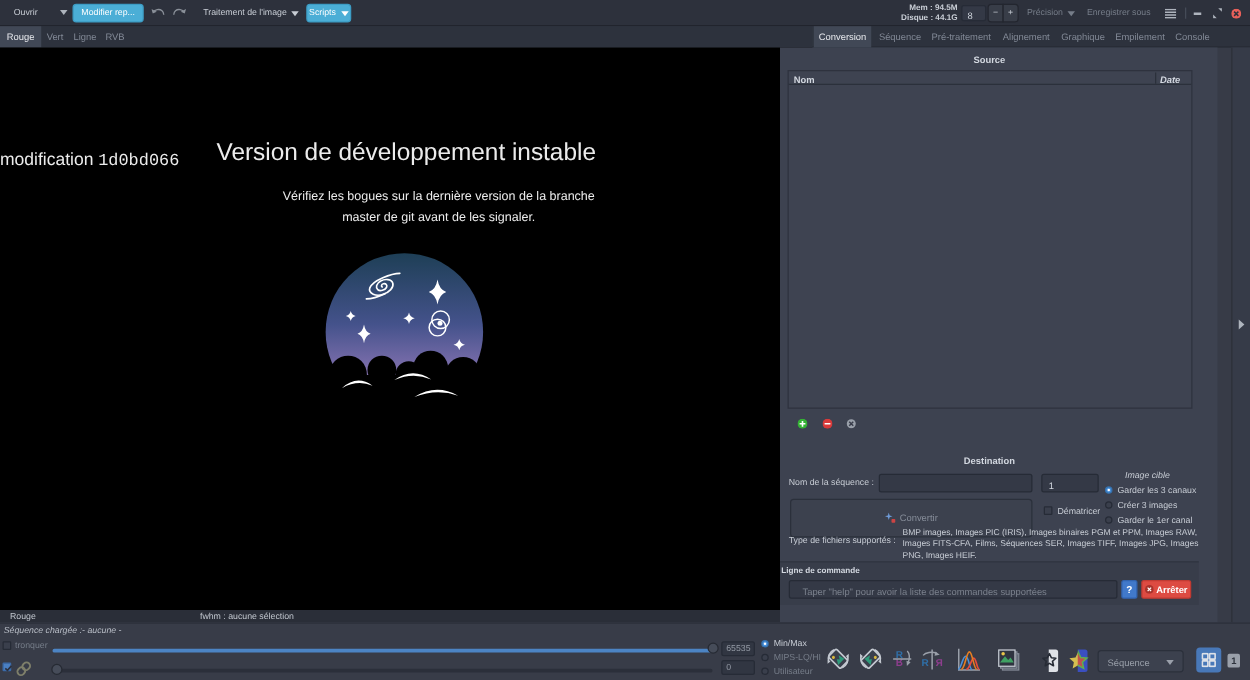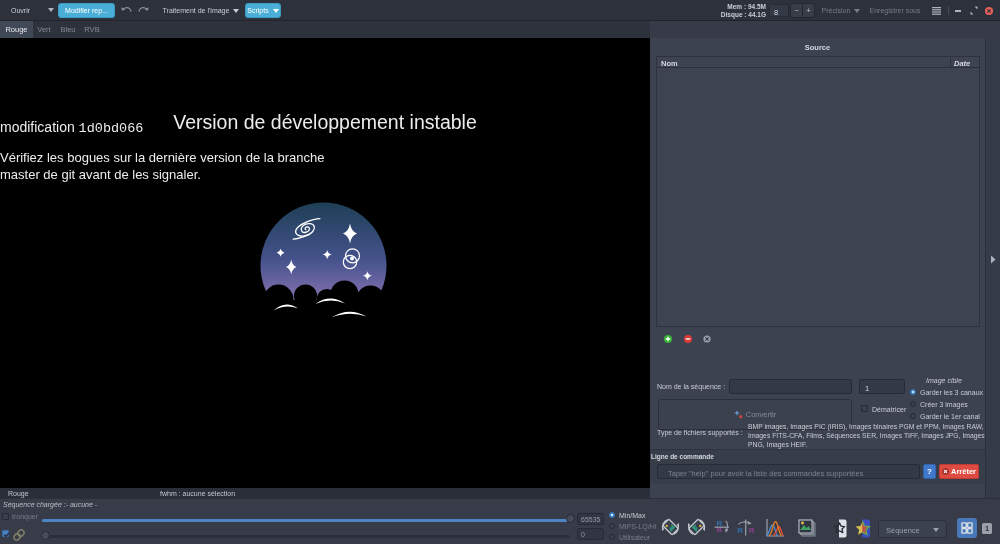--- a/index.html
+++ b/index.html
@@ -31,30 +31,30 @@
   justify-content:center; color:#828996; font-size:7.5px; }
 .tab.active { background:#414856; color:#e8eaee; }
 
 
 #canvas { position:absolute; left:0; top:38px; width:650px; height:450px; background:#000; }
 #canvas h1 { position:absolute; left:0; top:41px; width:650px; text-align:center;
   color:#ececec; font-size:19.5px; font-weight:normal;margin-top:32px; }
 #mod { position:absolute; left:0; top:81px; width:650px; text-align:left;
   color:#ececec; font-size:14px; }
 #mod .mono { font-family:"Liberation Mono", monospace; font-size:13.5px; }
-#para { position:absolute; left:0; top:111px; width:702px; text-align:left;
-  color:#ececec; font-size:13px; line-height:17px; }
+#para { position:absolute; left:0; top:111px; width:702px; text-align:center;
+  color:#ececec; font-size:10px; line-height:17px; }
 
 
 #cstatus { position:absolute; left:0; top:488px; width:650px; height:10px;
   background:#2a2e38; color:#c2c7cf; font-size:7px; }
 #cstatus span { position:absolute; top:1.5px; }
 
 
-#rpanel { position:absolute; left:650px; top:38px; width:350px; height:460px; background:#3d4250; }
+#rpanel { position:absolute; left:624px; top:38px; width:350px; height:460px; background:#3d4250; }
 #edgestrip { position:absolute; left:985px; top:38px; width:15px; height:460px;
   background:#363b48; border-left:1px solid #2c3039; }
 .sechead { position:absolute; width:335px; text-align:center; color:#d3d8e0;
   font-size:7.5px; font-weight:bold; }
 #listbox { position:absolute; left:6px; top:18px; width:324px; height:271px;
   background:#3e4351; border:1px solid #2e323e; }
 #listhead { height:11px; border-bottom:1px solid #2b303b; position:relative; }
 #listhead .nom { position:absolute; left:4px; top:2px; color:#d3d8e0; font-size:7.5px; font-weight:bold; }
 #listhead .date { position:absolute; left:297px; top:2px; color:#d3d8e0; font-size:7.5px; font-weight:bold;font-style:italic; }
 #listhead .div { position:absolute; left:293px; top:1px; width:1px; height:9px; background:#2b303b; }
@@ -127,24 +127,33 @@
     </svg>
     <svg class="abs" style="left:985px;top:7px;" width="8" height="8" viewBox="0 0 8 8">
       <circle cx="4" cy="4" r="4" fill="#e8605a"></circle>
       <path d="M2.3 2.3 L5.7 5.7 M5.7 2.3 L2.3 5.7" stroke="#2d313c" stroke-width="1.2"></path>
     </svg>
   </div>
 
   <div id="ltabs">
     <div class="tab active" style="left:0;width:33px;">Rouge</div>
     <div class="tab" style="left:33px;width:22px;">Vert</div>
-    <div class="tab" style="left:57px;width:22px;">Bleu</div>
+    <div class="tab" style="left:57px;width:22px;">Ligne</div>
     <div class="tab" style="left:81px;width:22px;">RVB</div>
   </div>
 
+  <div id="rtabs">
+    <div class="tab active" style="left:1px;width:46px;">Conversion</div>
+    <div class="tab" style="left:52px;width:36px;">Séquence</div>
+    <div class="tab" style="left:94px;width:50px;">Pré-traitement</div>
+    <div class="tab" style="left:150px;width:42px;">Alignement</div>
+    <div class="tab" style="left:198px;width:37px;">Graphique</div>
+    <div class="tab" style="left:241px;width:42px;">Empilement</div>
+    <div class="tab" style="left:289px;width:30px;">Console</div>
+  </div>
 
   <div id="canvas">
     <h1>Version de développement instable</h1>
     <div id="mod">modification <span class="mono">1d0bd066</span></div>
     <div id="para">Vérifiez les bogues sur la dernière version de la branche<br>master de git avant de les signaler.</div>
     <svg class="abs" style="left:253px;top:162px;" width="141" height="131" viewBox="0 0 141 131">
       <defs>
         <linearGradient id="sky" x1="0" y1="0" x2="0" y2="1">
           <stop offset="0" stop-color="#1e3f56"></stop>
           <stop offset="0.45" stop-color="#44528b"></stop>
@@ -211,20 +220,21 @@
       </svg>
       <svg class="abs" style="left:34px;top:297px;" width="8" height="8" viewBox="0 0 8 8">
         <circle cx="4" cy="4" r="4" fill="#d93a3a"></circle>
         <path d="M1.7 4 H6.3" stroke="#fff" stroke-width="1.3"></path>
       </svg>
       <svg class="abs" style="left:53px;top:297px;" width="8" height="8" viewBox="0 0 8 8">
         <circle cx="4" cy="4" r="3.6" fill="#9aa0aa"></circle>
         <path d="M2.4 2.4 L5.6 5.6 M5.6 2.4 L2.4 5.6" stroke="#383c4a" stroke-width="1.2"></path>
       </svg>
     </div>
+    <div class="sechead" style="left:0;top:326px;">Destination</div>
     <div id="destsect">
       <span class="label" style="left:7px;top:345px;">Nom de la séquence :</span>
       <div class="entry" style="left:79px;top:341px;width:123px;height:15px;"></div>
       <div class="entry" style="left:209px;top:341px;width:46px;height:15px;">
           <span style="position:absolute;left:5px;top:3.5px;">1</span>
         </div>
       <span class="label" style="left:276px;top:339px;font-style:italic;">Image cible</span>
       <span class="radio sel" style="left:260px;top:351px;"></span>
       <span class="label" style="left:270px;top:351px;">Garder les 3 canaux</span>
       <span class="radio" style="left:260px;top:363px;"></span>

